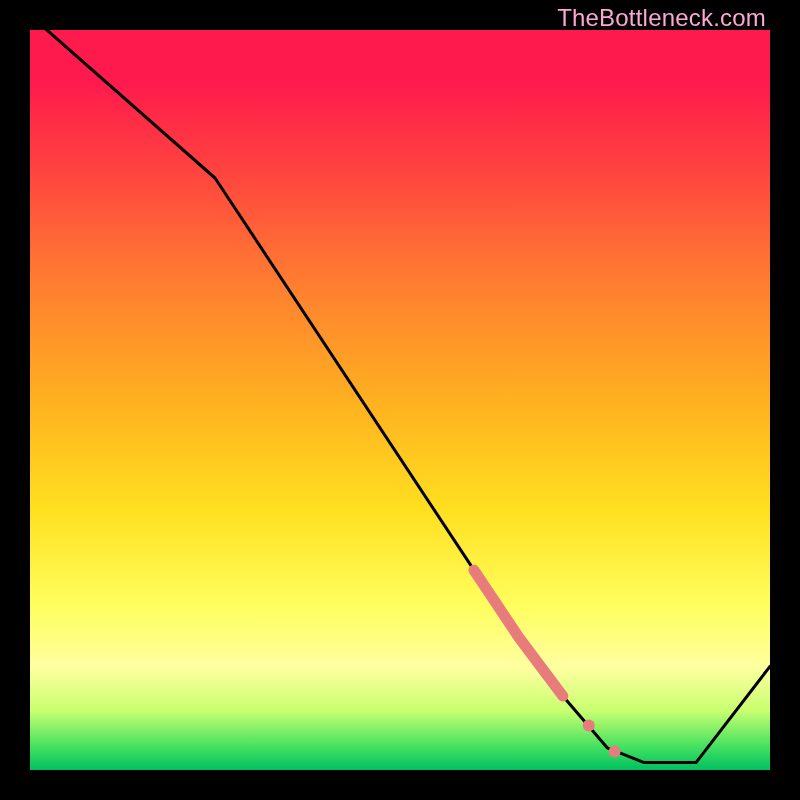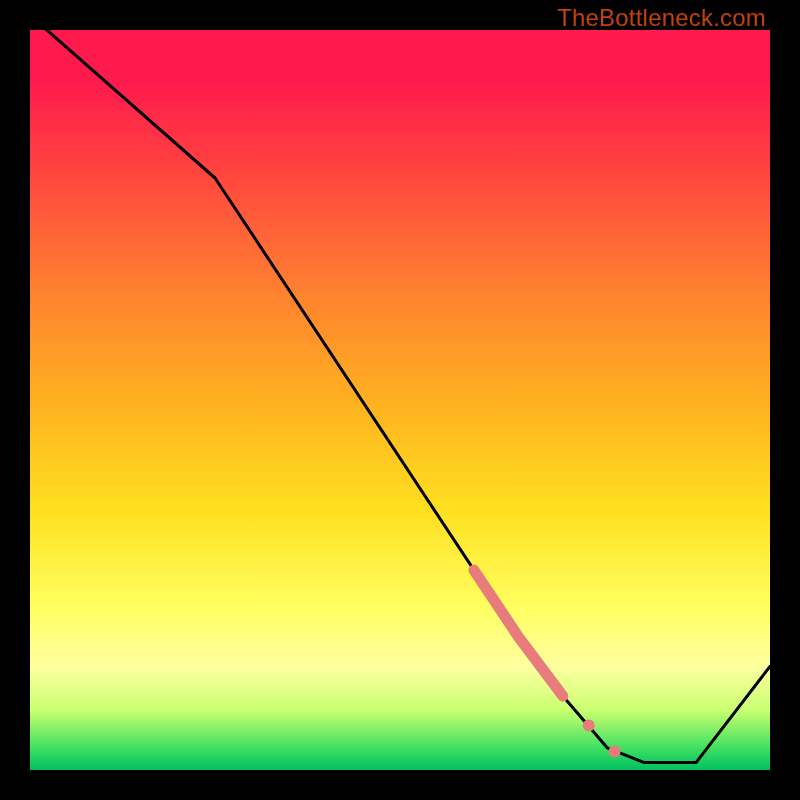--- a/index.html
+++ b/index.html
@@ -35,21 +35,21 @@
       #ffffa0 86%,
       #c8ff70 92%,
       #40e060 97%,
       #00c060 100%
     );
   }
   .watermark {
     position: absolute;
     top: 4px;
     right: 34px;
-    color: #c2410c;
+    color: #f9a8d4;
     font-size: 24px;
     font-weight: 500;
     letter-spacing: 0.2px;
     user-select: none;
   }
   svg.curve {
     position: absolute;
     left: 0;
     top: 0;
     width: 740px;

